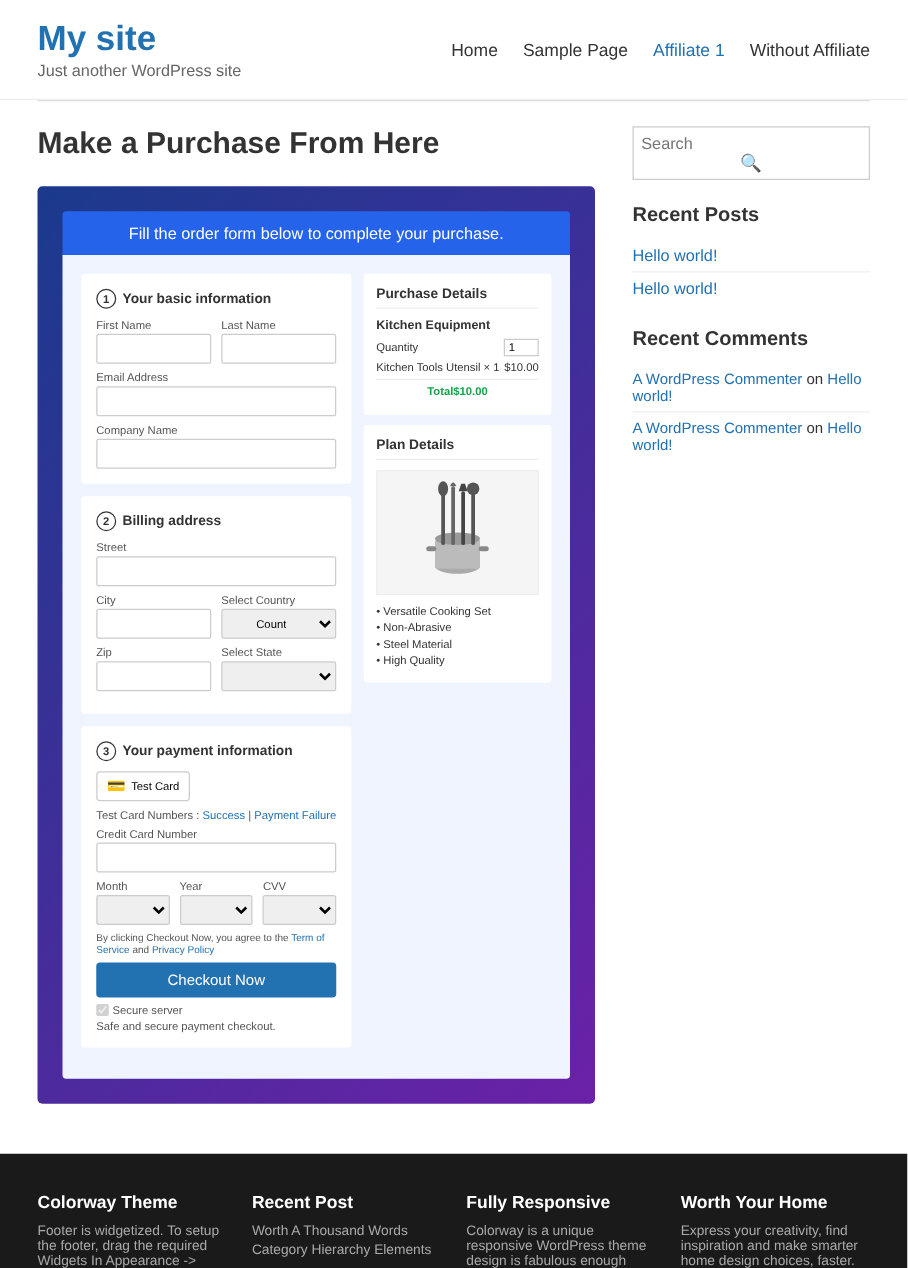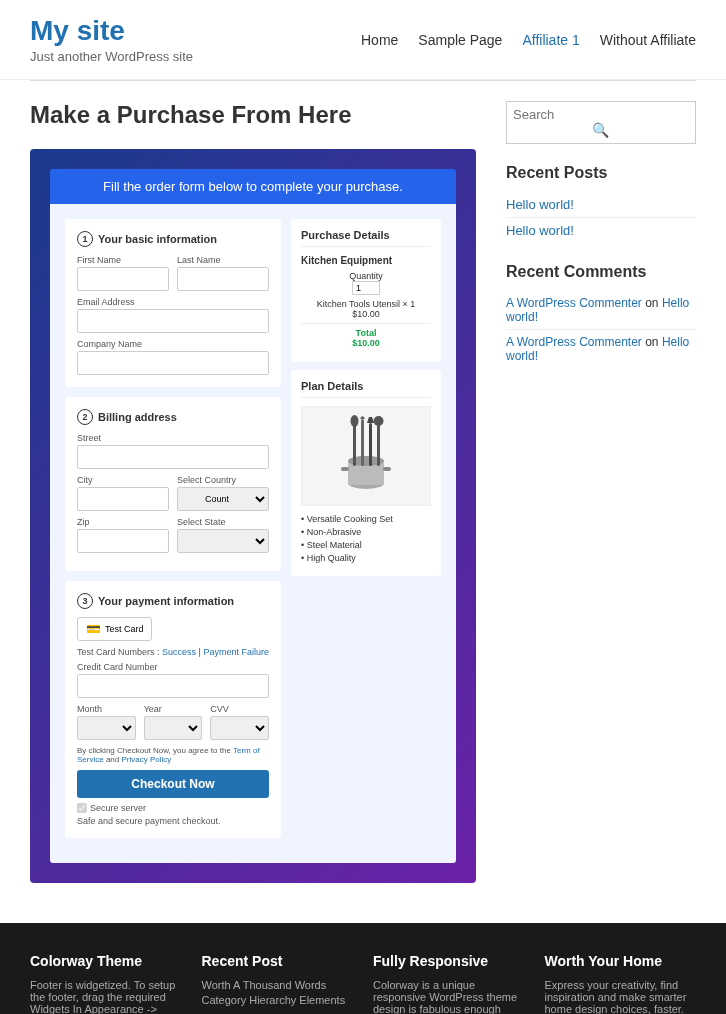--- a/index.html
+++ b/index.html
@@ -36,33 +36,33 @@
     .form-group { flex: 1; }
     .form-group label { display: block; font-size: 9px; color: #555; margin-bottom: 2px; }
     .form-group input, .form-group select { width: 100%; border: 1px solid #ccc; border-radius: 2px; padding: 3px 23px; font-size: 9px; height: 24px; }
     .form-group input:full-width { width: 100%; }
 
     
     .test-card-btn { border: 1px solid #ccc; border-radius: 3px; padding: 4px 8px; font-size: 9px; cursor: pointer; background: white; display: flex; align-items: center; gap: 4px; margin-bottom: 6px; }
     .card-icon { font-size: 12px; }
     .test-card-note { font-size: 9px; color: #555; margin-bottom: 5px; }
     .test-card-note a { color: #2271b1; text-decoration: none; }
-    .checkout-btn { background: #2271b1; color: white; border: none; padding: 7px 15px; border-radius: 3px; font-size: 12px; font-weight: bold; cursor: pointer; width: 100%; margin-top: 6px; }
+    .checkout-btn { background: #2271b1; color: white; border: none; padding: 7px 15px; border-radius: 3px; font-size: 12px; font-weight: normal; cursor: pointer; width: 100%; margin-top: 6px; }
     .secure-badge { font-size: 9px; color: #555; margin-top: 5px; display: flex; align-items: center; gap: 3px; }
     .secure-text { font-size: 9px; color: #555; margin-top: 3px; }
     .agree-text { font-size: 8px; color: #555; margin-top: 5px; }
     .agree-text a { color: #2271b1; text-decoration: none; }
 
     
     .form-right { width: 150px; flex-shrink: 0; }
     .purchase-details { background: white; padding: 10px; border-radius: 3px; margin-bottom: 8px; font-size: 10px; }
     .purchase-details h4 { font-size: 11px; font-weight: bold; border-bottom: 1px solid #eee; padding-bottom: 5px; margin-bottom: 8px; }
     .purchase-section-title { font-size: 10px; font-weight: bold; margin-bottom: 5px; }
-    .detail-row { display: flex; justify-content: space-between; align-items: center; margin-bottom: 4px; font-size: 9px; flex-direction: column; }
-    .detail-row.total { border-top: 1px solid #eee; padding-top: 4px; font-weight: bold; color: #16a34a; }
+    .detail-row { display: flex; justify-content: space-between; align-items: center; margin-bottom: 4px; font-size: 9px; }
+    .detail-row.total { border-top: 1px solid #eee; padding-top: 4px; font-weight: bold; color: #16a34a; justify-content: center; }
     .qty-input { width: 28px; border: 1px solid #ccc; text-align: center; font-size: 9px; padding: 1px; }
 
     .plan-details { background: white; padding: 10px; border-radius: 3px; font-size: 10px; }
     .plan-details h4 { font-size: 11px; font-weight: bold; border-bottom: 1px solid #eee; padding-bottom: 5px; margin-bottom: 8px; }
     .product-img { width: 100%; height: 100px; background: #f5f5f5; border: 1px solid #eee; display: flex; align-items: center; justify-content: center; margin-bottom: 8px; overflow: hidden; }
     .product-img svg { width: 70px; height: 90px; }
     .plan-features { list-style: none; font-size: 9px; }
     .plan-features li { margin-bottom: 3px; }
     .plan-features li::before { content: "• "; }
 

